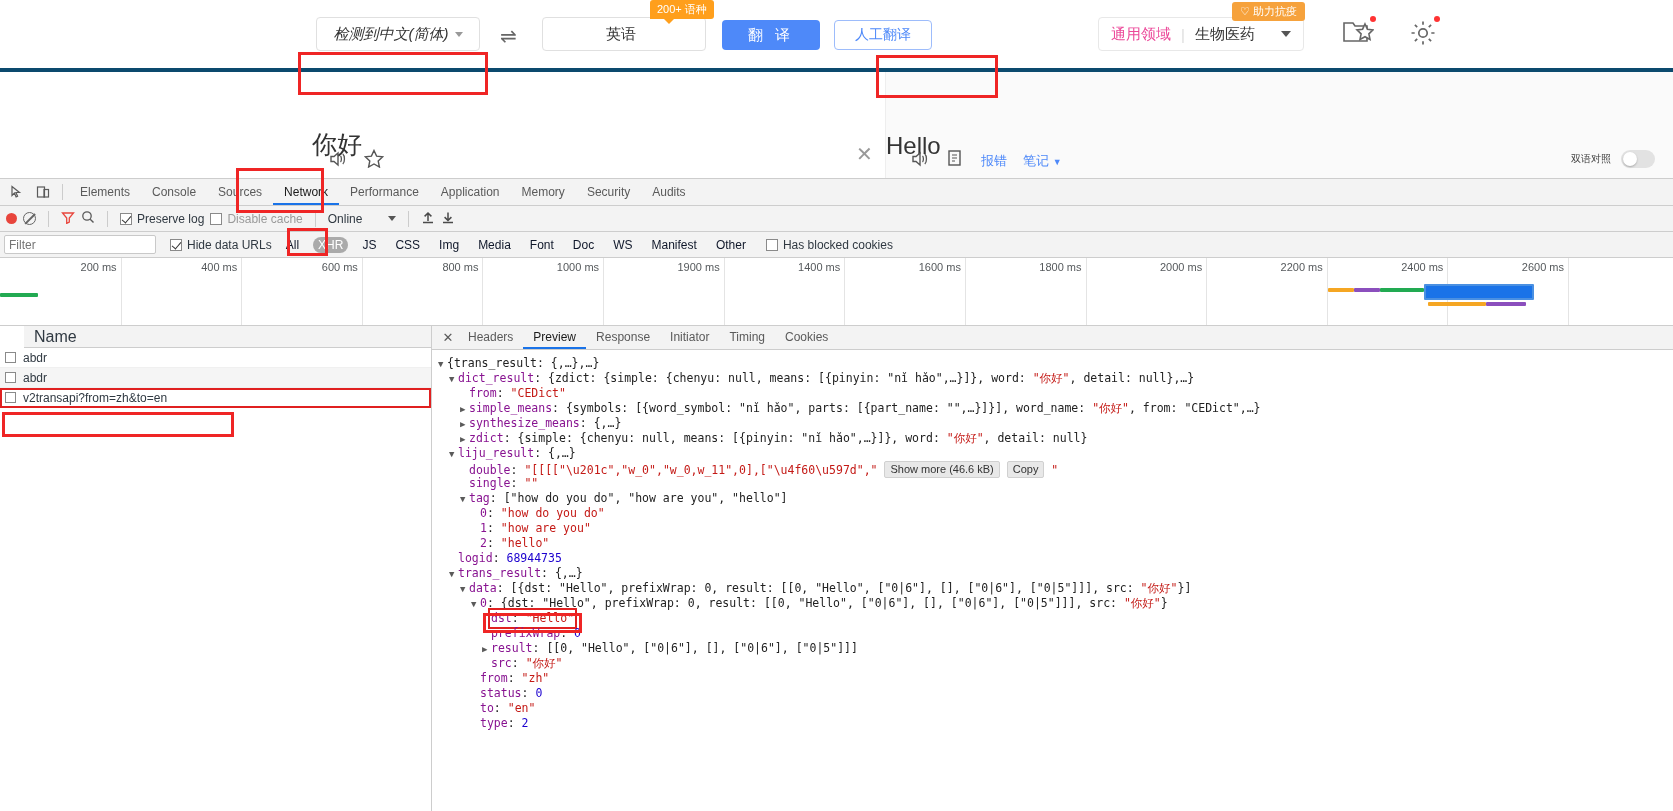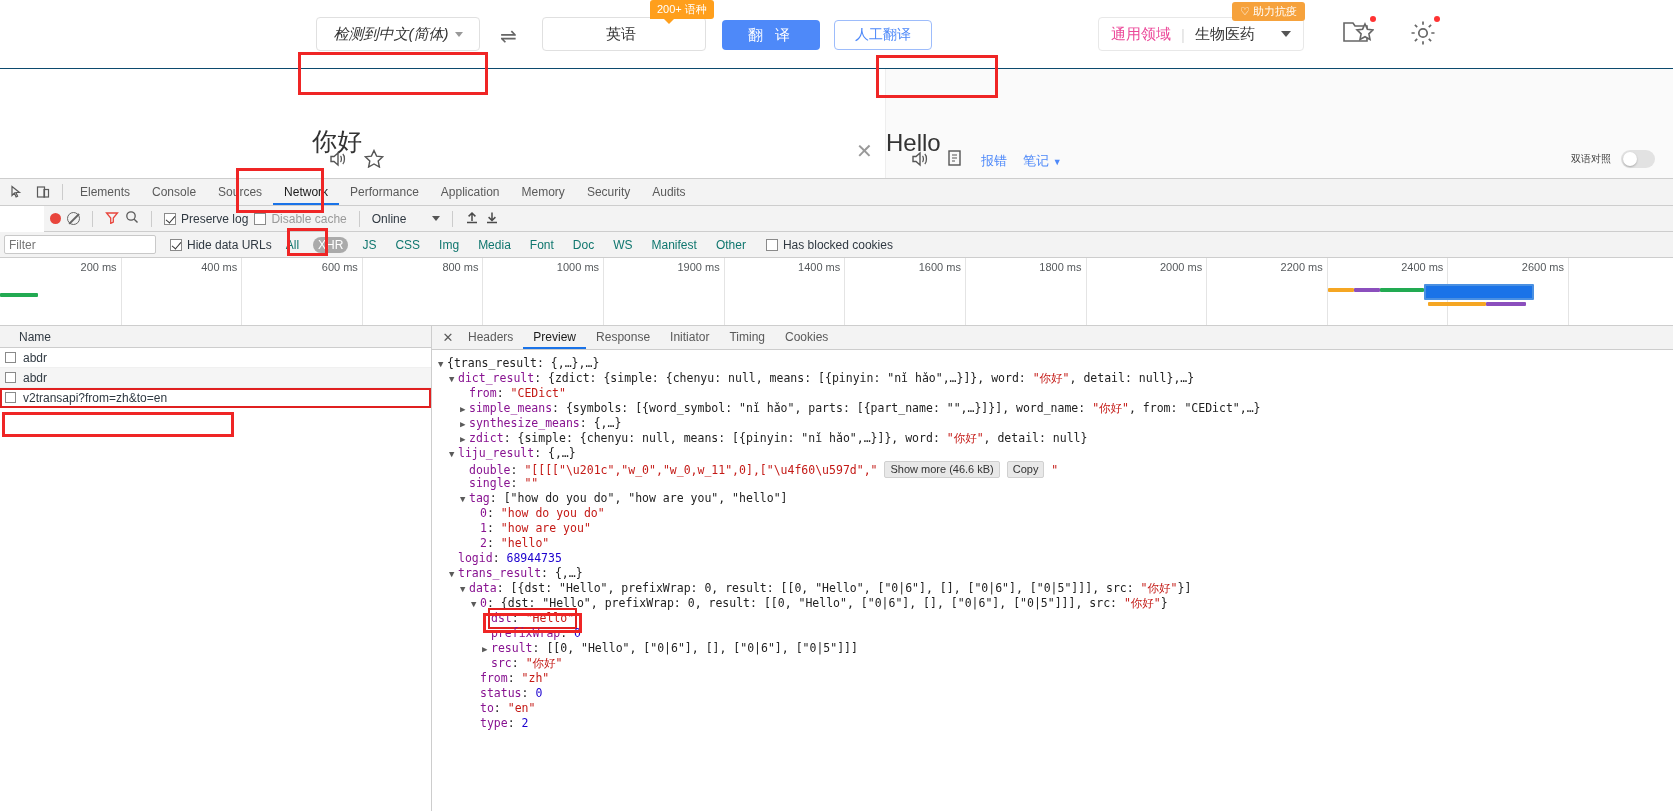--- a/index.html
+++ b/index.html
@@ -93,21 +93,21 @@
     padding:2px 8px; border-radius:3px; white-space:nowrap;
     display:flex; align-items:center; gap:3px;
   }
   .icon-btn { position:absolute; cursor:pointer; }
   .icon-dot {
     position:absolute; top:-2px; right:-2px;
     width:6px;height:6px;border-radius:50%;background:#f33;
   }
 
   
-  .panes { display:flex; height:110px; border-top:1px solid #0c4a6e; }
+  .panes { display:flex; height:110px; border-top:4px solid #0c4a6e; }
   .pane-left {
     width:886px; position:relative; background:#fff;
     border-right:1px solid #eee;
   }
   .pane-right { flex:1; position:relative; background:#fafafa; }
   .src-text {
     position:absolute; left:312px; top:60px;
     font-size:25px; color:#333; line-height:1;
   }
   .clear-x {
@@ -148,21 +148,21 @@
   .dt-iconbtn { width:26px;height:24px;display:flex;align-items:center;justify-content:center;cursor:pointer; }
   .dt-vsep { width:1px;height:16px;background:#ccc;margin:0 6px; }
   .dt-tab {
     padding:0 11px; height:26px; line-height:26px; cursor:pointer;
     color:#5a5a5a; font-size:12px;
   }
   .dt-tab.active { color:#1a1a1a; box-shadow: inset 0 -2px 0 #1a73e8; }
 
   .dt-toolbar {
     height:26px; background:#f3f3f3; border-bottom:1px solid #cdcdcd;
-    display:flex; align-items:center; padding-left:6px; gap:6px;margin-left:44px;
+    display:flex; align-items:center; padding-left:6px; gap:6px;
   }
   .rec-dot { width:11px;height:11px;border-radius:50%;background:#e8453c;cursor:pointer; }
   .clear-circ {
     width:13px;height:13px;border-radius:50%;border:1.6px solid #666;position:relative;cursor:pointer;
   }
   .clear-circ::after{content:"";position:absolute;left:-1px;top:5px;width:14px;height:1.6px;background:#666;transform:rotate(-45deg);}
   .funnel { cursor:pointer; }
   .magnif { cursor:pointer; }
   .cb { width:12px;height:12px;border:1px solid #8a8a8a;background:#fff;display:inline-block;position:relative;vertical-align:-2px; }
   .cb.on::after{
@@ -178,21 +178,21 @@
     height:26px; background:#f3f3f3; border-bottom:1px solid #cdcdcd;
     display:flex; align-items:center;
   }
   .filter-input {
     width:152px; height:19px; margin-left:4px;
     border:1px solid #c9c9c9; background:#fff; border-radius:2px;
     font-size:12px; color:#9a9a9a; padding:0 4px; outline:none;
     font-family:"Liberation Sans", sans-serif;
   }
   .chips { display:flex; align-items:center; gap:9px; margin-left:14px; font-size:12px; }
-  .chip { cursor:pointer; color:#0f766e; padding:1px 5px; border-radius:8px; }
+  .chip { cursor:pointer; color:#0f172a; padding:1px 5px; border-radius:8px; }
   .chip.active { background:#aaa; color:#fff; }
 
   .dt-overview {
     height:68px; background:#fff; border-bottom:1px solid #cdcdcd;
     position:relative; overflow:hidden;
   }
   .ov-ruler { position:absolute; top:0; left:0; right:0; height:22px; }
   .ov-tick {
     position:absolute; top:0; height:68px; border-left:1px solid #e4e4e4;
   }
@@ -200,22 +200,22 @@
     position:absolute; top:3px; font-size:11px; color:#55595c; text-align:right;
     transform:translateX(-100%); padding-right:4px; white-space:nowrap;
   }
   .wf-bar { position:absolute; height:4px; border-radius:1px; }
 
   .dt-body { position:absolute; top:0; left:0; right:0; bottom:0; display:flex; }
 
   .req-panel { width:432px; border-right:1px solid #cdcdcd; background:#fff; }
   .req-head {
     height:22px; background:#f3f3f3; border-bottom:1px solid #cdcdcd;
-    display:flex; align-items:center; padding-left:19px;
-    font-size:12px; color:#303942;
+    display:flex; align-items:center; padding-left:10px;
+    font-size:16px; color:#303942;margin-left:24px;
   }
   .req-row {
     height:20px; display:flex; align-items:center; gap:7px; padding-left:5px;
     font-size:12px; color:#303942; cursor:pointer;
     border-bottom:1px solid #f0f0f0;
   }
   .req-row:nth-child(even){ background:#f5f5f5; }
   .req-row.selected { outline:2px solid #e02020; outline-offset:-2px; background:#fff; }
   .req-cb { width:11px;height:11px;border:1px solid #8a8a8a;background:#fff; }
 

